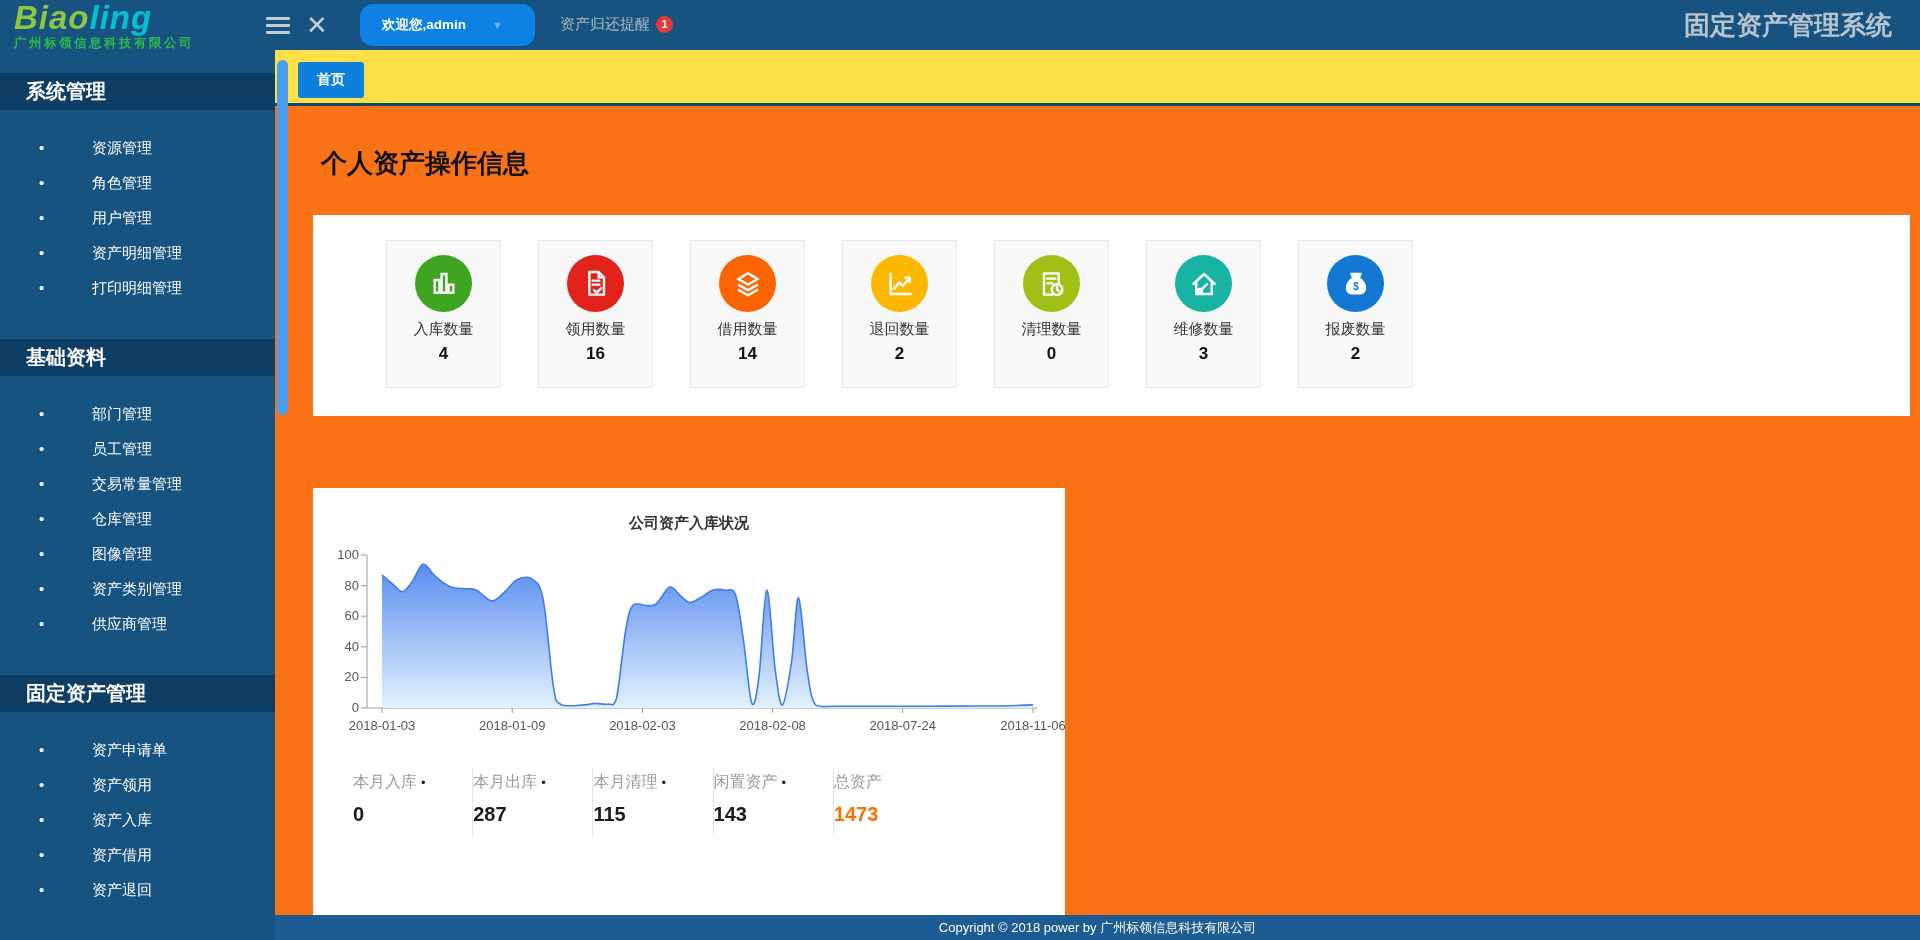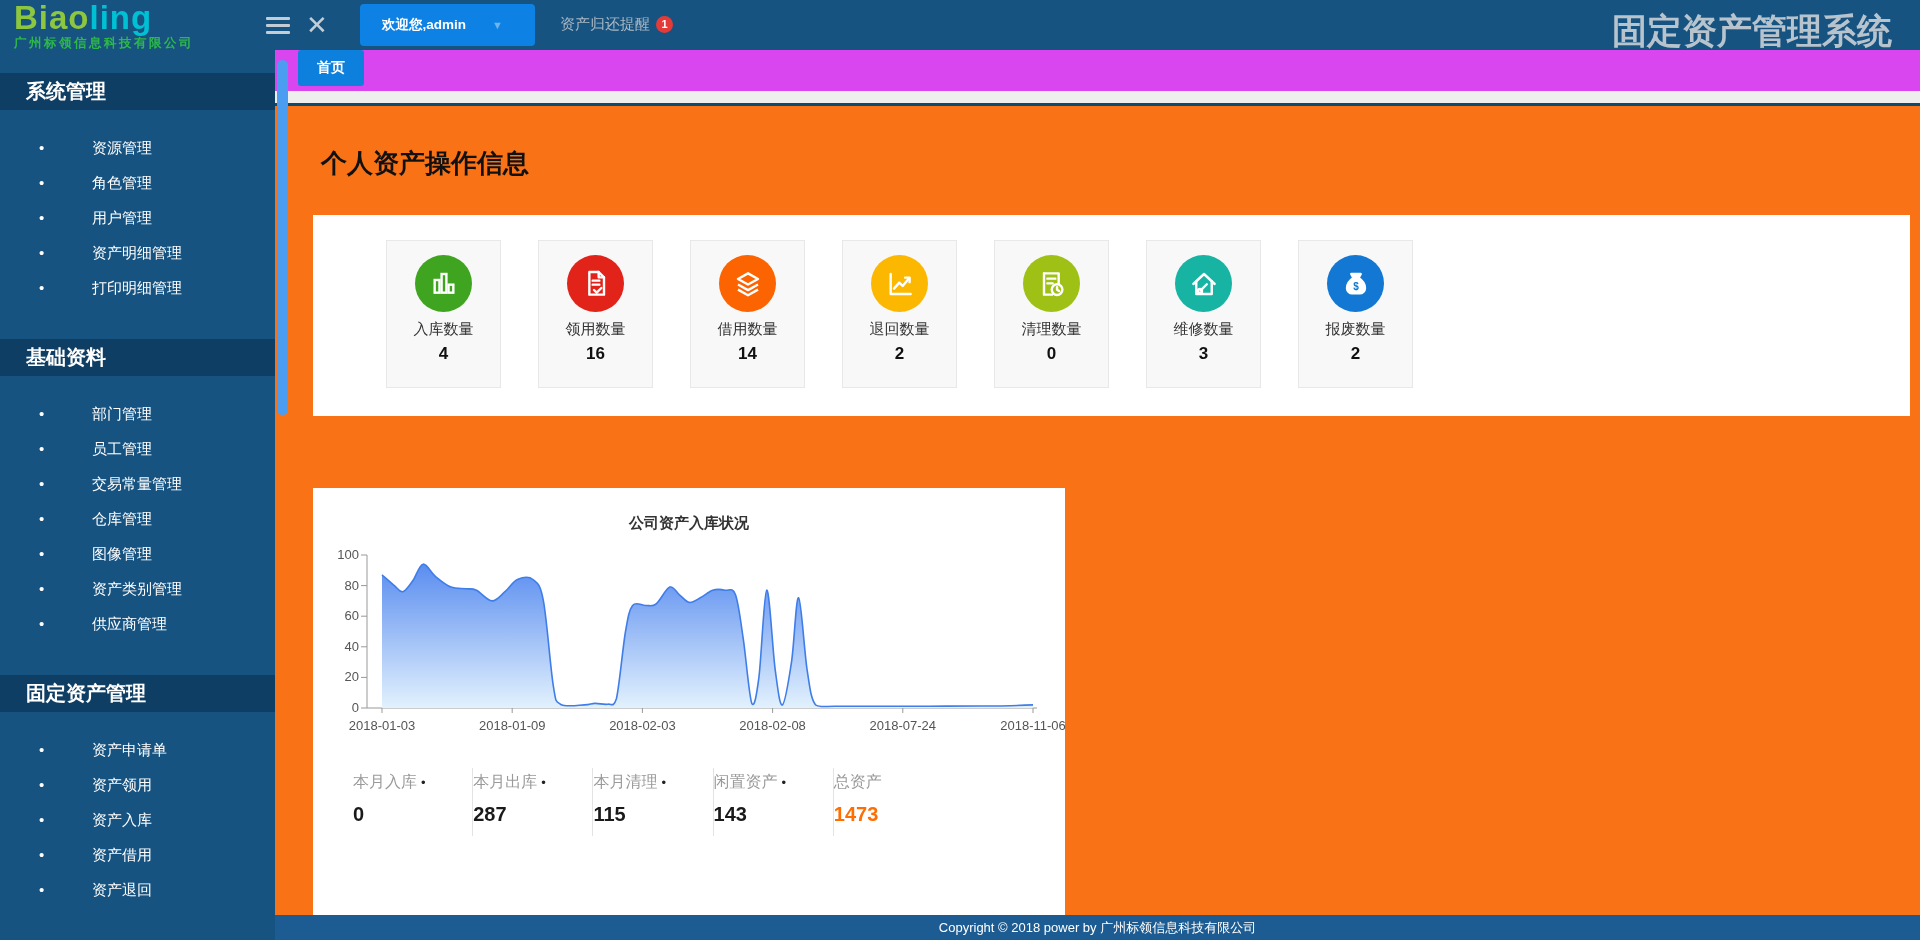--- a/index.html
+++ b/index.html
@@ -3,54 +3,54 @@
 <meta charset="utf-8">
 <style>
   * { margin:0; padding:0; box-sizing:border-box; }
   html,body { width:1920px; height:940px; overflow:hidden;
     font-family:"Liberation Sans","DejaVu Sans",sans-serif; background:#eeeeee; }
 
   
   .topbar { position:absolute; left:0; top:0; width:1920px; height:50px;
     background:#175380; z-index:30; }
   .logo { position:absolute; left:14px; top:2px; width:250px; }
-  .logo-text { font-size:33px; font-weight:bold; letter-spacing:1px; line-height:32px; }
+  .logo-text { font-size:33px; font-weight:bold; font-style:italic; letter-spacing:1px; line-height:32px; }
   .logo-biao { color:#8dc63f; }
   .logo-ling { color:#00c0d4; }
   .logo-sub { font-size:12.5px; color:#2eb84a; font-weight:bold; letter-spacing:2.5px; margin-top:1px; }
   .hamburger { position:absolute; left:266px; top:13px; width:24px; height:24px; cursor:pointer; }
   .hamburger div { height:3px; background:#c3cdd5; margin:4px 0; border-radius:1px; }
   .close-x { position:absolute; left:306px; top:8px; font-size:26px; font-weight:bold;
     color:#c3cdd5; cursor:pointer; line-height:34px; }
   .welcome-btn { position:absolute; left:360px; top:4px; width:175px; height:42px;
-    background:#0d82e4; border:none; border-radius:4px; color:#fff; font-weight:bold;
+    background:#0d82e4; border:none; border-radius:13px; color:#fff; font-weight:bold;
     font-size:13.5px; cursor:pointer; text-align:left; padding-left:22px; }
   .welcome-caret { color:#6fb4ef; font-size:11px; margin-left:26px; }
   .notice { position:absolute; left:560px; top:15px; font-size:15px; color:#a9b8c3; cursor:pointer; }
   .badge { display:inline-block; min-width:17px; height:17px; background:#e43b38; color:#fff;
     border-radius:50%; font-size:11px; font-weight:bold; text-align:center; line-height:17px;
     margin-left:6px; vertical-align:1px; }
-  .app-title { position:absolute; right:28px; top:8px; font-size:35px; color:#b7c3cd; font-weight:bold; }
+  .app-title { position:absolute; right:28px; top:8px; font-size:26px; color:#b7c3cd; font-weight:bold; }
 
   
   .sidebar { position:absolute; left:0; top:50px; width:275px; height:890px;
     background:#175380; z-index:20; }
   .side-scrollbar { position:absolute; left:277px; top:60px; width:11px; height:355px;
     background:#4b9df2; border-radius:6px; z-index:25; cursor:pointer; }
   .section-title { height:37px; line-height:37px; background:#0e3e64; color:#fff;
     font-size:20px; font-weight:bold; padding-left:26px; margin-top:29px; }
   .sidebar .section:first-child .section-title { margin-top:23px; }
   .menu { list-style:none; padding:20px 0 5px 4px; }
   .menu li { height:35px; line-height:35px; color:#fff; font-size:15px;
     padding-left:35px; cursor:pointer; }
   .menu li .dot { display:inline-block; width:53px; color:#fff; font-size:15px; }
 
   
-  .tabrow { position:absolute; left:275px; top:38px; width:1645px; height:53px;
-    background:#d946ef; z-index:10; }
+  .tabrow { position:absolute; left:275px; top:50px; width:1645px; height:53px;
+    background:#fde047; z-index:10; }
   .tab-home { position:absolute; left:23px; top:12px; background:#0d7fdd; color:#fff;
     border:none; border-radius:3px; font-size:14px; font-weight:bold;
     padding:9px 19px; cursor:pointer; }
 
   
   .content { position:absolute; left:275px; top:103px; width:1645px; height:812px;
     background:#f97316; border-top:3px solid #0c4a6e; overflow:hidden; }
   .page-heading { position:absolute; left:46px; top:40px; font-size:26px; font-weight:bold; color:#111; }
 
   .panel-cards { position:absolute; left:38px; top:109px; width:1597px; height:201px; background:#fff; }

